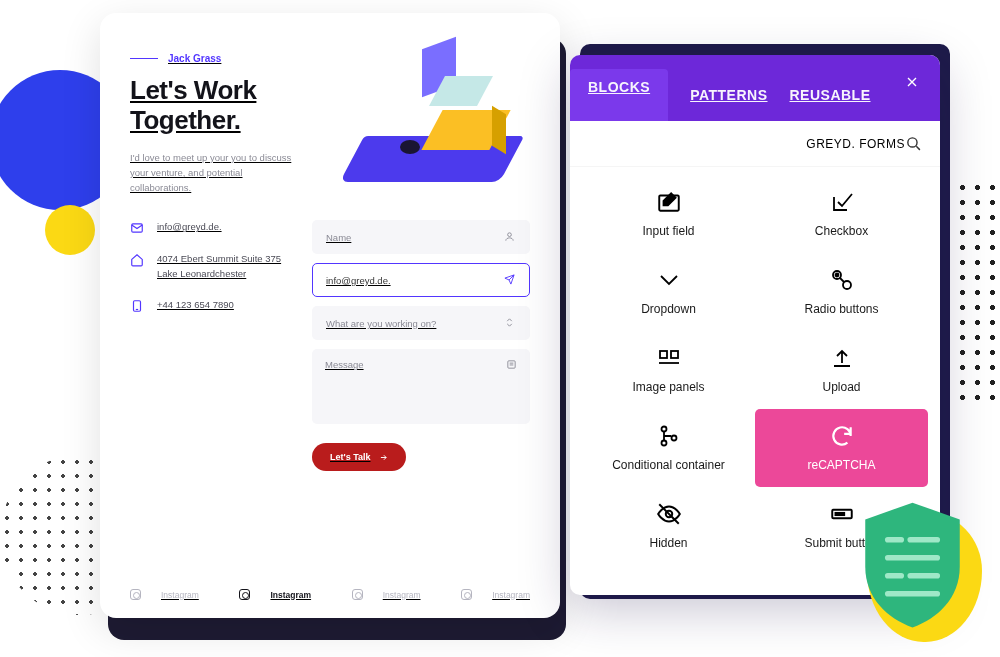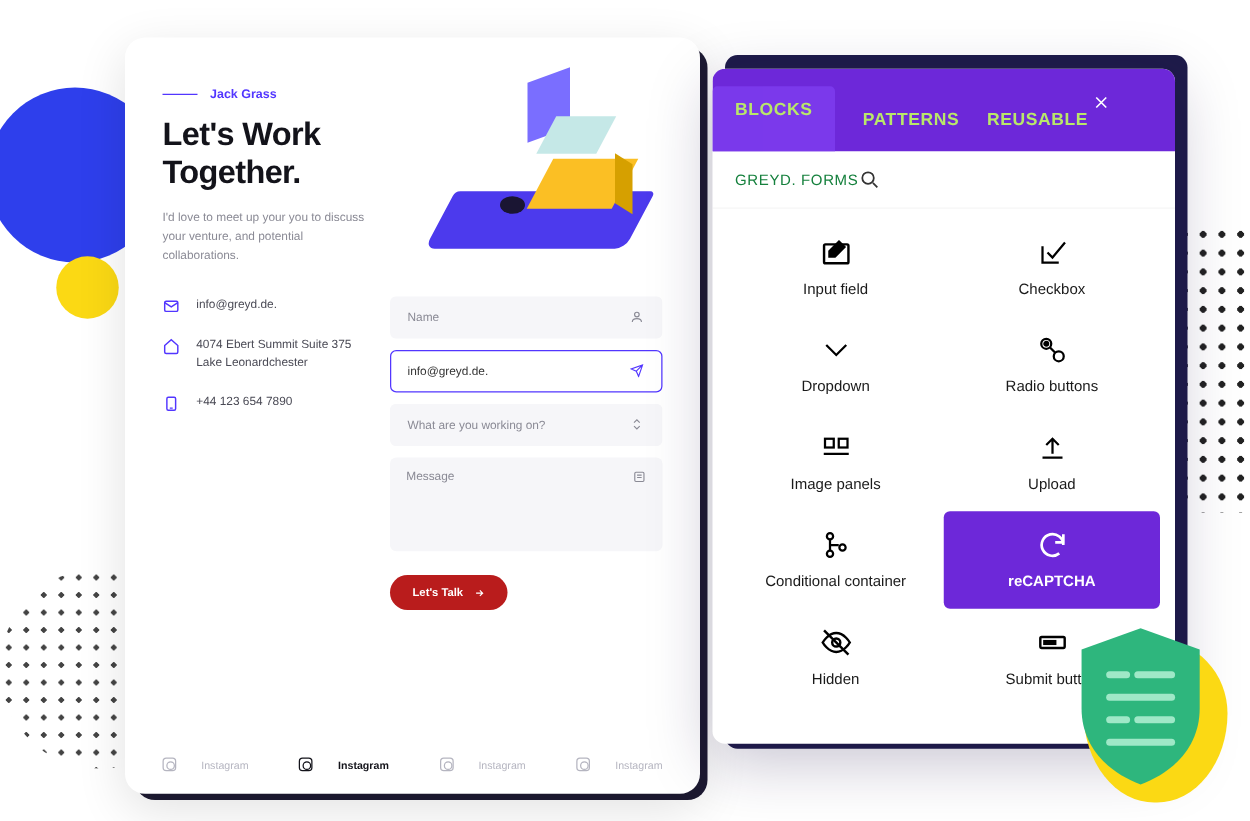--- a/index.html
+++ b/index.html
@@ -9,21 +9,21 @@
 .bg-circle-blue { position: absolute; width: 140px; height: 140px; border-radius: 50%; background: #2e3fec; top: 70px; left: -10px; z-index: 0; }
 .bg-circle-yellow { position: absolute; width: 50px; height: 50px; border-radius: 50%; background: #fbd914; top: 205px; left: 45px; z-index: 0; }
 .bg-dots-left { position: absolute; width: 160px; height: 160px; left: 0; top: 455px; z-index: 0;
   background-image: radial-gradient(circle, #444 2px, transparent 2px);
   background-size: 14px 14px; border-radius: 50%; clip-path: inset(0 0 0 0); }
 .bg-dots-right { position: absolute; width: 180px; height: 230px; right: 0; top: 180px; z-index: 0;
   background-image: radial-gradient(circle, #222 2.5px, transparent 2.5px);
   background-size: 15px 15px; }
 
 
-.card-left { position: absolute; left: 100px; top: 30px; width: 460px; height: 605px; background: #fff; border-radius: 16px; box-shadow: 0 12px 40px rgba(0,0,0,0.12); z-index: 2; padding: 40px 30px 18px 30px; display: flex; flex-direction: column; }
+.card-left { position: absolute; left: 100px; top: 13px; width: 460px; height: 605px; background: #fff; border-radius: 16px; box-shadow: 0 12px 40px rgba(0,0,0,0.12); z-index: 2; padding: 40px 30px 18px 30px; display: flex; flex-direction: column; text-decoration: underline; }
 .card-left-shadow { position: absolute; left: 108px; top: 38px; width: 458px; height: 602px; background: #1e1b33; border-radius: 16px; z-index: 1; }
 
 .eyebrow { display: flex; align-items: center; gap: 10px; font-size: 10px; color: #5236ff; font-weight: 600; }
 .eyebrow::before { content: ''; width: 28px; height: 1px; background: #5236ff; display: inline-block; }
 .heading { font-size: 26px; font-weight: 800; color: #13131a; line-height: 1.15; margin-top: 12px; letter-spacing: -0.5px; }
 .subtext { font-size: 9.5px; color: #8a8a95; margin-top: 14px; line-height: 1.6; max-width: 170px; }
 
 .content-row { display: flex; margin-top: 25px; gap: 12px; flex: 1; }
 .contact-col { width: 170px; display: flex; flex-direction: column; gap: 17px; }
 .contact-item { display: flex; align-items: flex-start; gap: 13px; font-size: 9.5px; color: #4a4a55; }
@@ -49,32 +49,32 @@
 .iso-hole { position: absolute; width: 20px; height: 14px; background: #1a1533; border-radius: 50%; top: 102px; left: 68px; }
 .iso-yellow { position: absolute; width: 68px; height: 40px; background: #fbbf24; top: 72px; left: 100px; transform: skewX(-28deg); }
 .iso-yellow-side { position: absolute; width: 14px; height: 40px; background: #d6a000; top: 72px; left: 160px; transform: skewY(32deg); }
 .iso-teal { position: absolute; width: 48px; height: 30px; background: #c5e8e7; top: 38px; left: 105px; transform: skewX(-28deg); }
 .iso-purple-top { position: absolute; width: 34px; height: 48px; background: #7a6eff; top: 5px; left: 90px; transform: skewY(-20deg); }
 
 
 .panel-right { position: absolute; left: 570px; top: 55px; width: 370px; height: 540px; background: #fff; border-radius: 10px; box-shadow: 0 14px 50px rgba(30,20,70,0.25); z-index: 3; overflow: hidden; display: flex; flex-direction: column; }
 .panel-right-shadow { position: absolute; left: 580px; top: 44px; width: 370px; height: 555px; background: #1e1b4a; border-radius: 10px; z-index: 2; }
 
-.panel-header { background: #6d28d9; padding: 14px 18px 0 18px; color: #bef264; display: flex; align-items: flex-start; height: 72px; }
+.panel-header { background: #6d28d9; padding: 14px 18px 0 18px; color: #ffffff; display: flex; justify-content: space-between; align-items: flex-start; height: 72px; text-decoration: underline; }
 .tabs { display: flex; gap: 22px; align-items: flex-end; height: 100%; }
 .tab { font-size: 14px; font-weight: 600; letter-spacing: 0.5px; padding-bottom: 18px; opacity: 0.95; cursor: pointer; }
 .tab.active { background: #7c3aed; margin-left: -18px; padding: 10px 18px 26px 18px; border-radius: 4px 4px 0 0; }
 .close-btn { width: 20px; height: 20px; display: flex; align-items: center; justify-content: center; cursor: pointer; padding-top: 6px; }
 
-.panel-search { padding: 14px 18px; display: flex; justify-content: flex-start; align-items: center; font-size: 12px; color: #15803d; letter-spacing: 0.5px; border-bottom: 1px solid rgba(0,0,0,0.04); }
+.panel-search { padding: 14px 18px; display: flex; justify-content: flex-end; align-items: center; font-size: 12px; color: #000000; letter-spacing: 0.5px; border-bottom: 1px solid rgba(0,0,0,0.04); }
 .search-icon { width: 17px; height: 17px; }
 
 .blocks-grid { flex: 1; display: grid; grid-template-columns: repeat(2, 1fr); gap: 0; padding: 8px 12px 33px 12px; align-content: start; }
 .block-item { display: flex; flex-direction: column; align-items: center; justify-content: center; padding: 14px 6px; gap: 9px; cursor: pointer; }
-.block-item.highlight { background: #6d28d9; border-radius: 5px; font-weight: bold; }
+.block-item.highlight { background: #ec4899; border-radius: 5px; }
 .block-item.highlight .block-label { color: #fff; }
 .block-icon { width: 26px; height: 26px; display: flex; align-items: center; justify-content: center; }
 .block-label { font-size: 12px; color: #1a1a1a; text-align: center; line-height: 1.25; }
 
 
 .shield-badge { position: absolute; right: 30px; bottom: 25px; width: 115px; height: 135px; z-index: 5; }
 .shield-badge-yellow { position: absolute; right: 18px; bottom: 15px; width: 115px; height: 130px; background: #fbd914; border-radius: 50% 50% 50% 50% / 46% 46% 56% 56%; z-index: 4; }
 .shield-svg { width: 100%; height: 100%; }
 </style>
 </head>

